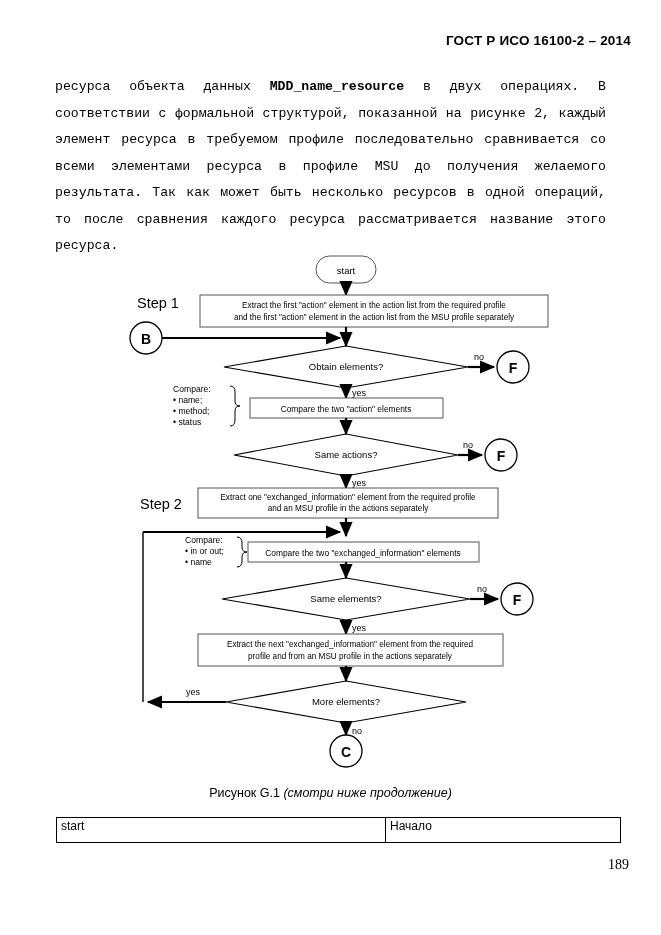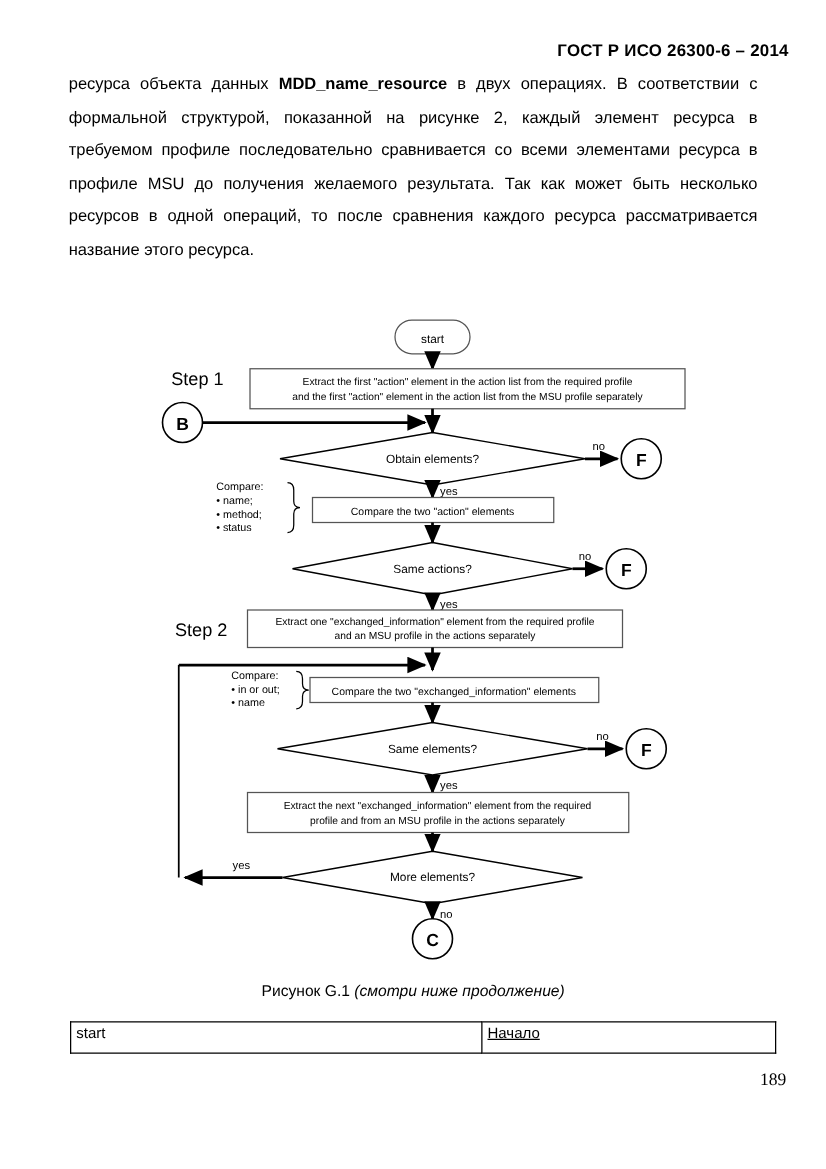--- a/index.html
+++ b/index.html
@@ -24,27 +24,28 @@
     font-family: "Liberation Sans", sans-serif;
     font-size: 13.5px;
     font-weight: bold;
     letter-spacing: 0.2px;
     white-space: nowrap;
   }
 
   
   #body-text {
     position: absolute;
-    top: 54px;
+    top: 74px;
     left: 55px;
     width: 551px;
     font-size: 13.2px;
     line-height: 26.5px;
     text-align: justify;
     text-justify: inter-word;
+    font-family: Liberation Mono, monospace;
   }
   #body-text b { font-weight: bold; }
 
   
   #figure {
     position: absolute;
     top: 238px;
     left: 0px;
     width: 661px;
     height: 540px;
@@ -72,35 +73,35 @@
     table-layout: fixed;
   }
   #gloss-table td {
     border: 1px solid #000;
     height: 22px;
     padding: 1px 4px;
     font-size: 12px;
     vertical-align: top;
   }
   #gloss-table td.c1 { width: 320px; }
-  #gloss-table td.c2 { width: 226px; text-decoration: underline; }
+  #gloss-table td.c2 { width: 226px; }
 
   
   #page-number {
     position: absolute;
     top: 857px;
     right: 32px;
     font-family: "Liberation Serif", serif;
     font-size: 14px;
   }
 </style>
 </head>
 <body>
 
-<div id="doc-header">ГОСТ Р ИСО 26300-6 – 2014</div>
+<div id="doc-header">ГОСТ Р ИСО 16100-2 – 2014</div>
 
 <div id="body-text"><span>ресурса объекта данных </span><b>MDD_name_resource</b><span> в двух операциях. В соответствии с формальной структурой, показанной на рисунке 2, каждый элемент ресурса в требуемом профиле последовательно сравнивается со всеми элементами ресурса в профиле MSU до получения желаемого результата. Так как может быть несколько ресурсов в одной операций, то после сравнения каждого ресурса рассматривается название этого ресурса.</span></div>
 
 <div id="figure">
 <svg width="661" height="540" viewBox="0 0 661 540" xmlns="http://www.w3.org/2000/svg">
   <defs>
     <marker id="arrow" markerWidth="8" markerHeight="8" refX="6.4" refY="3" orient="auto" markerUnits="strokeWidth">
       <path d="M0,0 L7,3 L0,6 z" fill="#000"></path>
     </marker>
   </defs>

